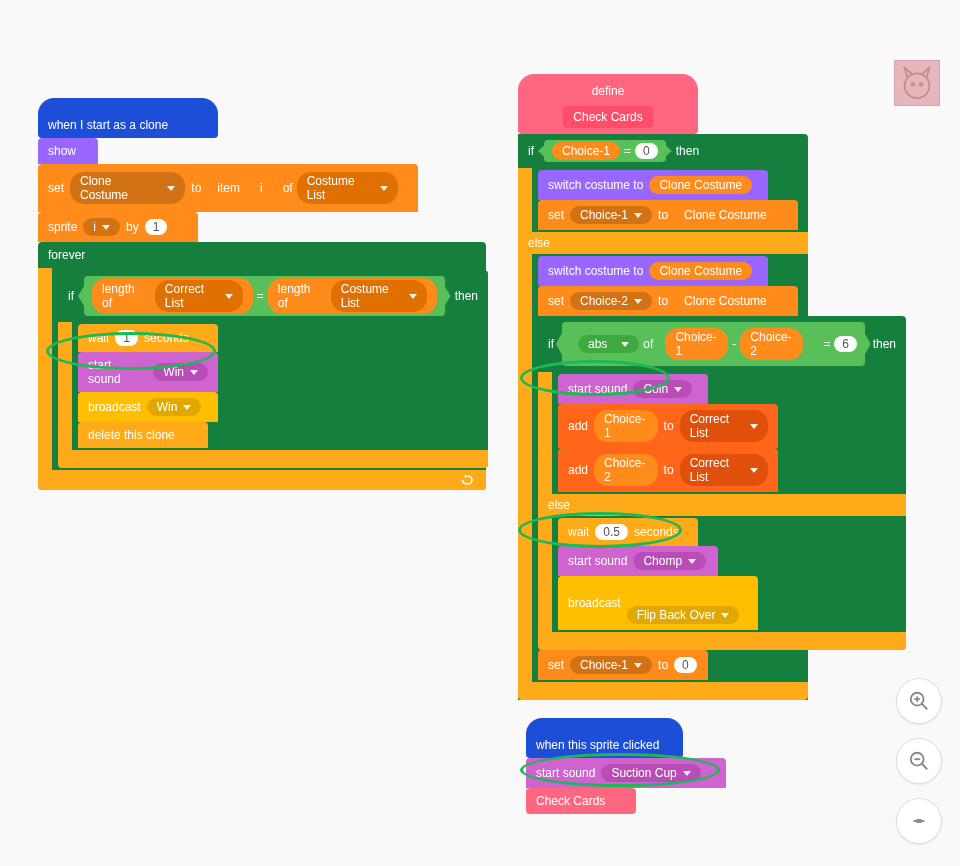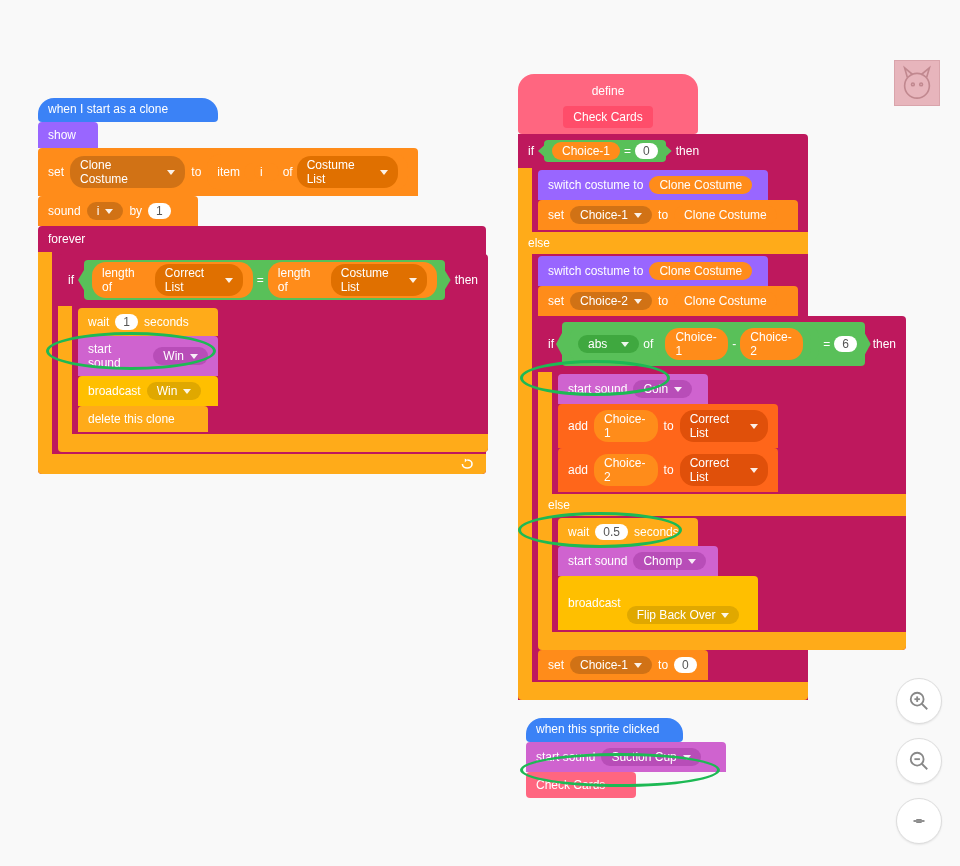--- a/index.html
+++ b/index.html
@@ -1,38 +1,38 @@
 <!DOCTYPE html>
 <html><head>
 <meta charset="utf-8">
 <style>
   * { box-sizing: border-box; font-family: -apple-system, BlinkMacSystemFont, "Segoe UI", sans-serif; font-size: 12px; }
   body { margin: 0; background: #fff; }
   .stage { position: relative; width: 960px; height: 866px; background: #f9f9f9; margin: 0; overflow: hidden; }
   .dots { position:absolute; inset:0; background-image: radial-gradient(#ddd 0.5px, transparent 0.5px); background-size: 24px 24px; background-position: 6px 6px; opacity:0.7; pointer-events:none;}
   .script { position: absolute; }
   .row { display: flex; align-items: center; gap: 6px; padding: 6px 10px; color: #fff; border-radius: 4px 4px 0 0; margin: 0; }
-  .hat-events   { background: #3b82f6; border-radius: 16px 16px 4px 4px; padding-top: 4px; }
+  .hat-events   { background: #1d4ed8; border-radius: 16px 16px 4px 4px; padding-top: 20px; }
   .hat-define   { background: #ff6680; border-radius: 16px 16px 4px 4px; padding-top: 10px; flex-direction: column; }
   .ctl { background: #ffab19; }
   .data { background: #ff8c1a; }
   .looks { background: #9966ff; }
   .sound { background: #cf63cf; }
   .op { background: #59c059; border-radius: 14px; padding: 2px 8px; display:inline-flex; align-items:center; gap:4px;}
   .op.hex { border-radius: 4px; position: relative; }
   .op.hex::before, .op.hex::after { content:""; position:absolute; top:0; bottom:0; width:12px; background:inherit; }
   .op.hex::before { left:-6px; clip-path: polygon(100% 0, 100% 100%, 0 50%);}
   .op.hex::after  { right:-6px; clip-path: polygon(0 0, 100% 50%, 0 100%);}
   .pill { background: rgba(0,0,0,0.18); border-radius: 14px; padding: 2px 10px; display:inline-flex; align-items:center; gap:4px;}
   .pill.data-var { background:#ff8c1a; color:#fff; }
   .pill.data-round { background:#ff8c1a;}
   .dropdown { display:inline-flex; align-items:center; gap:4px;}
   .caret { display:inline-block; width:0; height:0; border-left:4px solid transparent; border-right:4px solid transparent; border-top:5px solid #fff; margin-left:2px; opacity:0.9;}
   .inp { background:#fff; color:#555; border-radius:12px; padding:1px 8px; min-width:14px; text-align:center;}
-  .c-wrap { background:#be185d; border-radius:4px; padding:0; }
+  .c-wrap { background:#15803d; border-radius:4px; padding:0; }
   .c-header { display:flex; align-items:center; gap:6px; padding:6px 10px; color:#fff;}
   .c-body { margin-left: 14px; background:transparent; padding:2px 0 2px 0; border-left:14px solid #ffab19; margin-left:0; padding-left:6px; position:relative;}
   .c-body::before{ content:""; position:absolute; left:-14px; top:0; bottom:0; width:14px; background:#ffab19;}
   .c-foot { height:18px; background:#ffab19; border-radius:0 0 4px 4px;}
   .btn-define { background:#ff4d6a; border-radius:4px; padding:4px 10px;}
   .myblock { background:#ff6680; padding:6px 10px; border-radius:4px; color:#fff;}
   .circle-mark { position:absolute; border:3px solid #1db954; border-radius:50%; pointer-events:none;}
   .zoom-col { position:absolute; right:18px; bottom:22px; display:flex; flex-direction:column; gap:14px;}
   .zbtn { width:46px; height:46px; border-radius:50%; background:#fff; border:1px solid #ddd; display:flex; align-items:center; justify-content:center; color:#888; box-shadow:0 1px 2px rgba(0,0,0,0.08); cursor:pointer;}
   .zbtn svg { width:22px; height:22px; fill:none; stroke:#888; stroke-width:2;}
@@ -102,21 +102,21 @@
             <span class="inp" style="background:#ff8c1a;color:#fff;padding:0 6px;">i</span>
           </span>
         <span>of</span>
         <span class="pill dropdown" style="background:#e07000;">
             <span>Costume List</span>
             <span class="caret"></span>
           </span>
       </span>
     </div>
     <div class="row data" style="width:160px;">
-      <span>sound</span>
+      <span>sprite</span>
       <span class="pill dropdown">
           <span>i</span>
           <span class="caret"></span>
         </span>
       <span>by</span>
       <span class="inp">1</span>
     </div>
 
     <div class="c-wrap" style="width:448px;">
       <div class="c-header">

